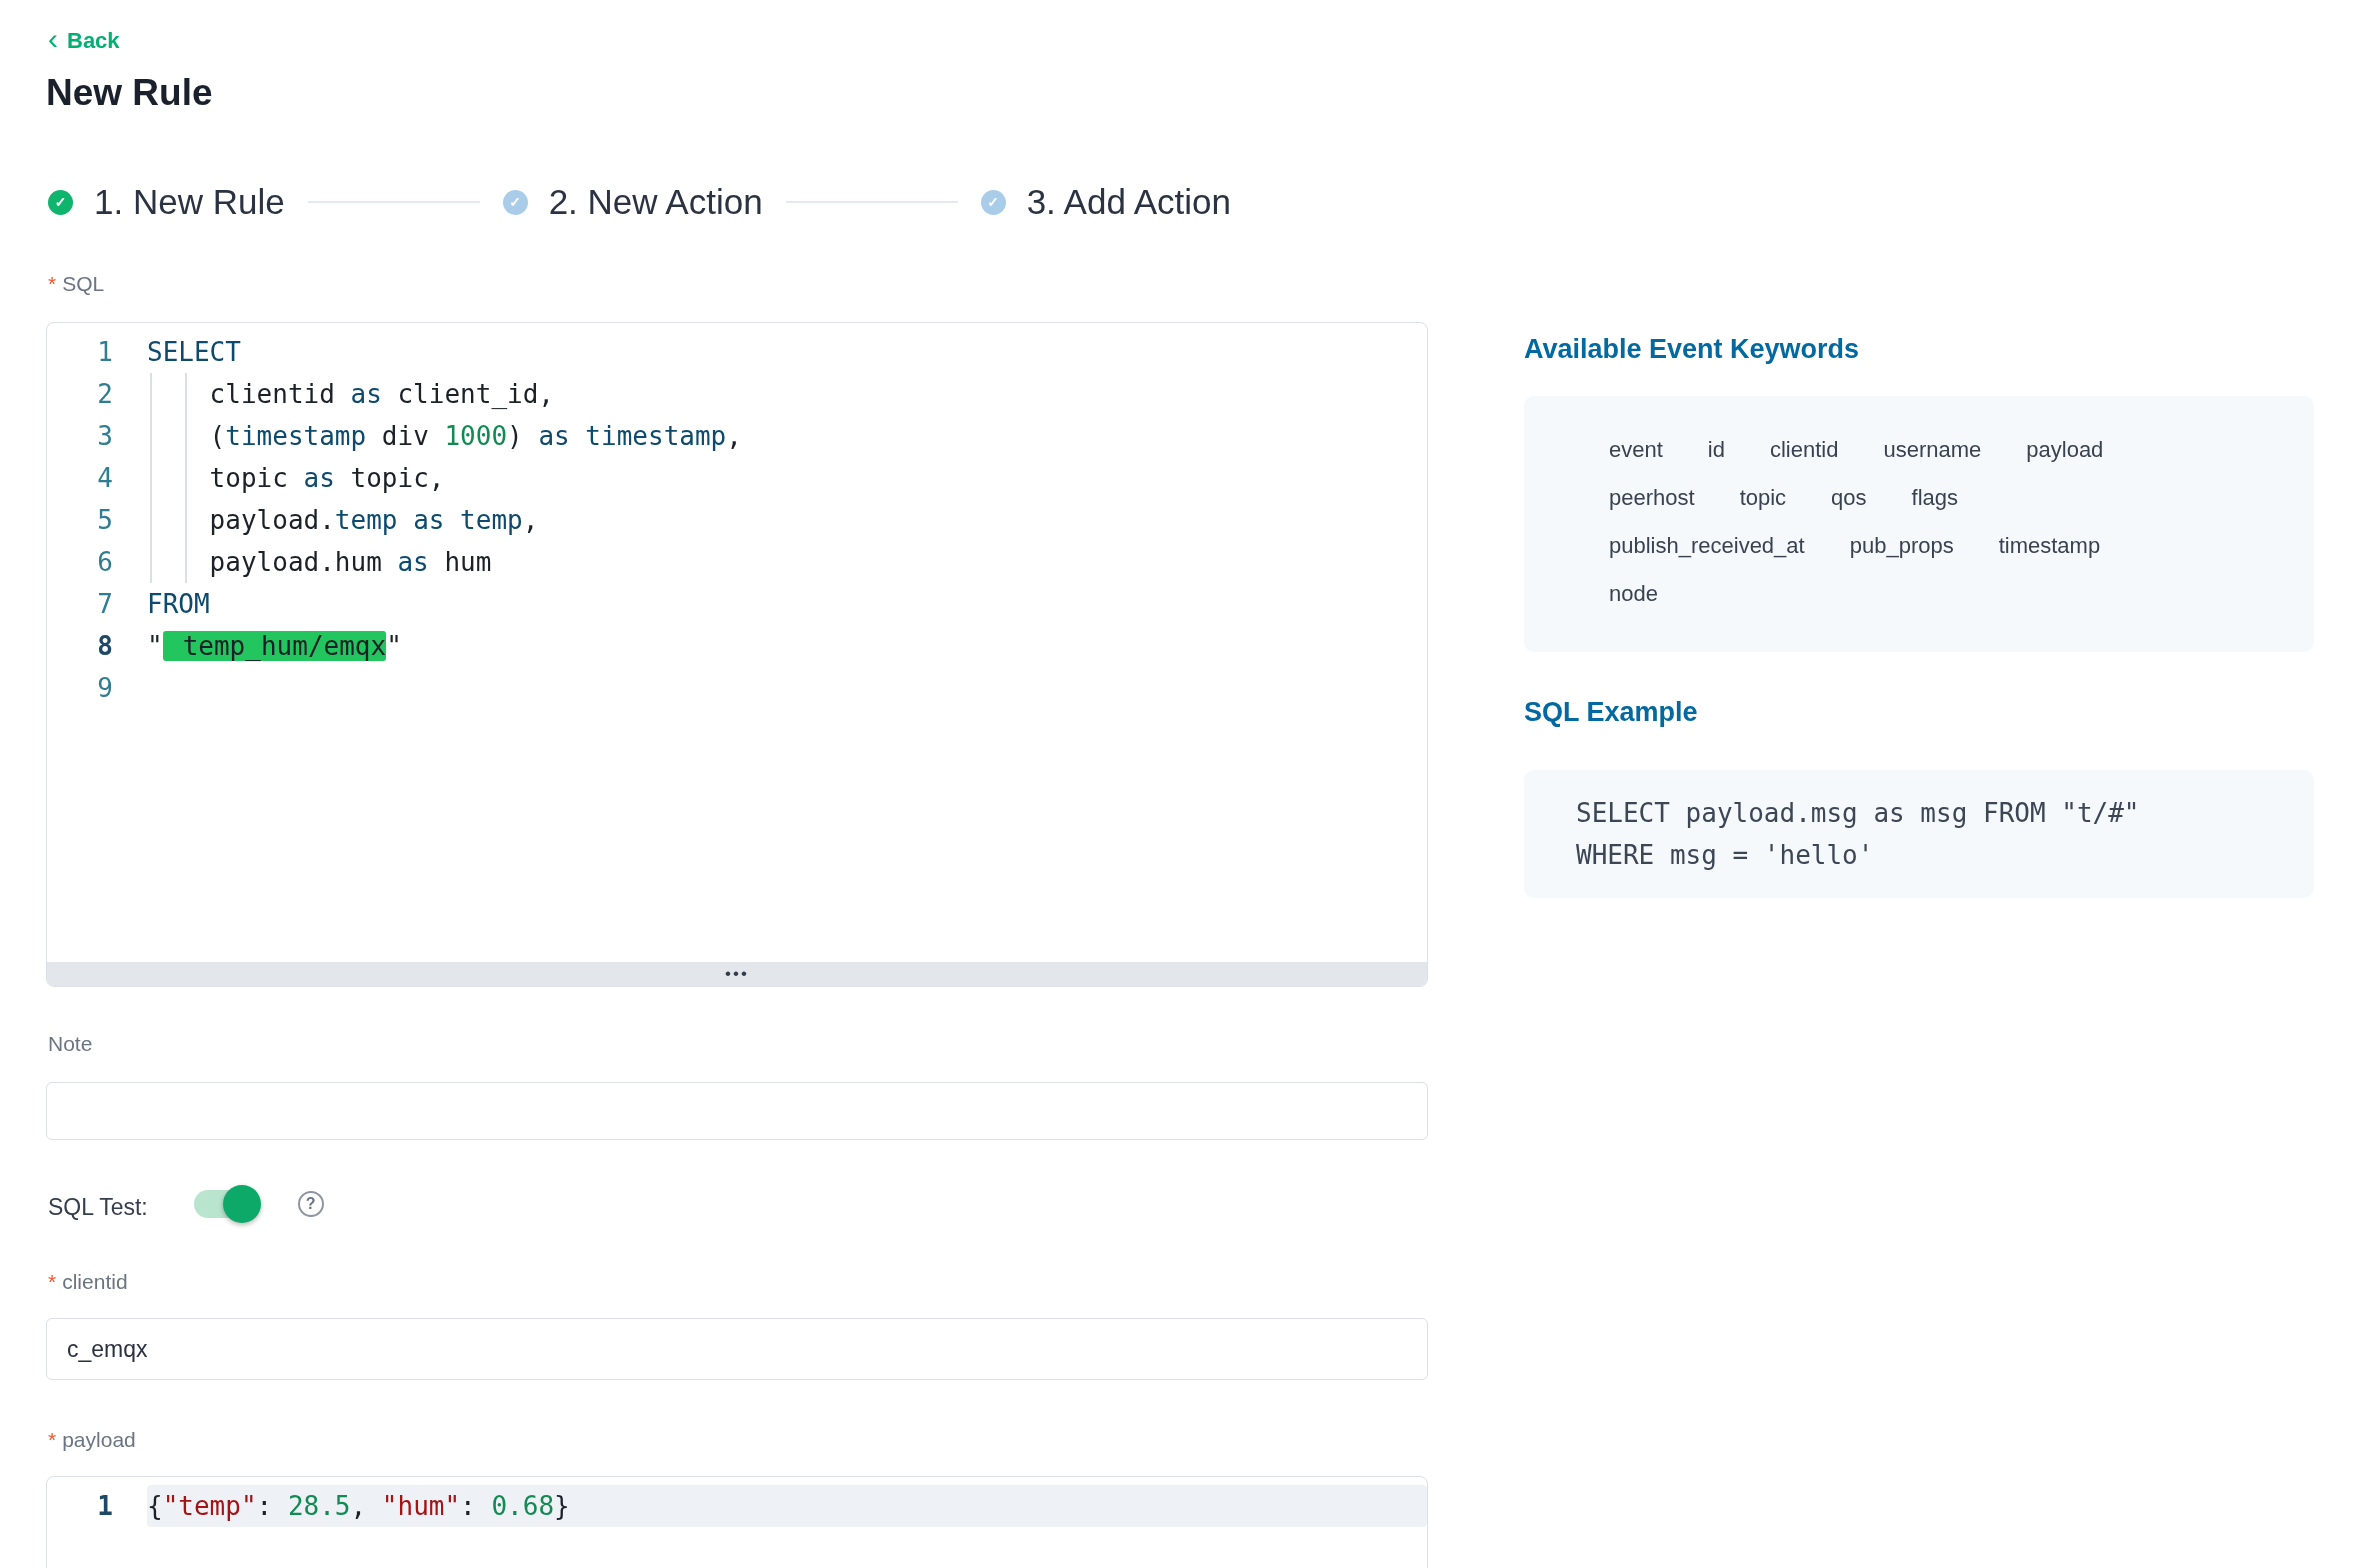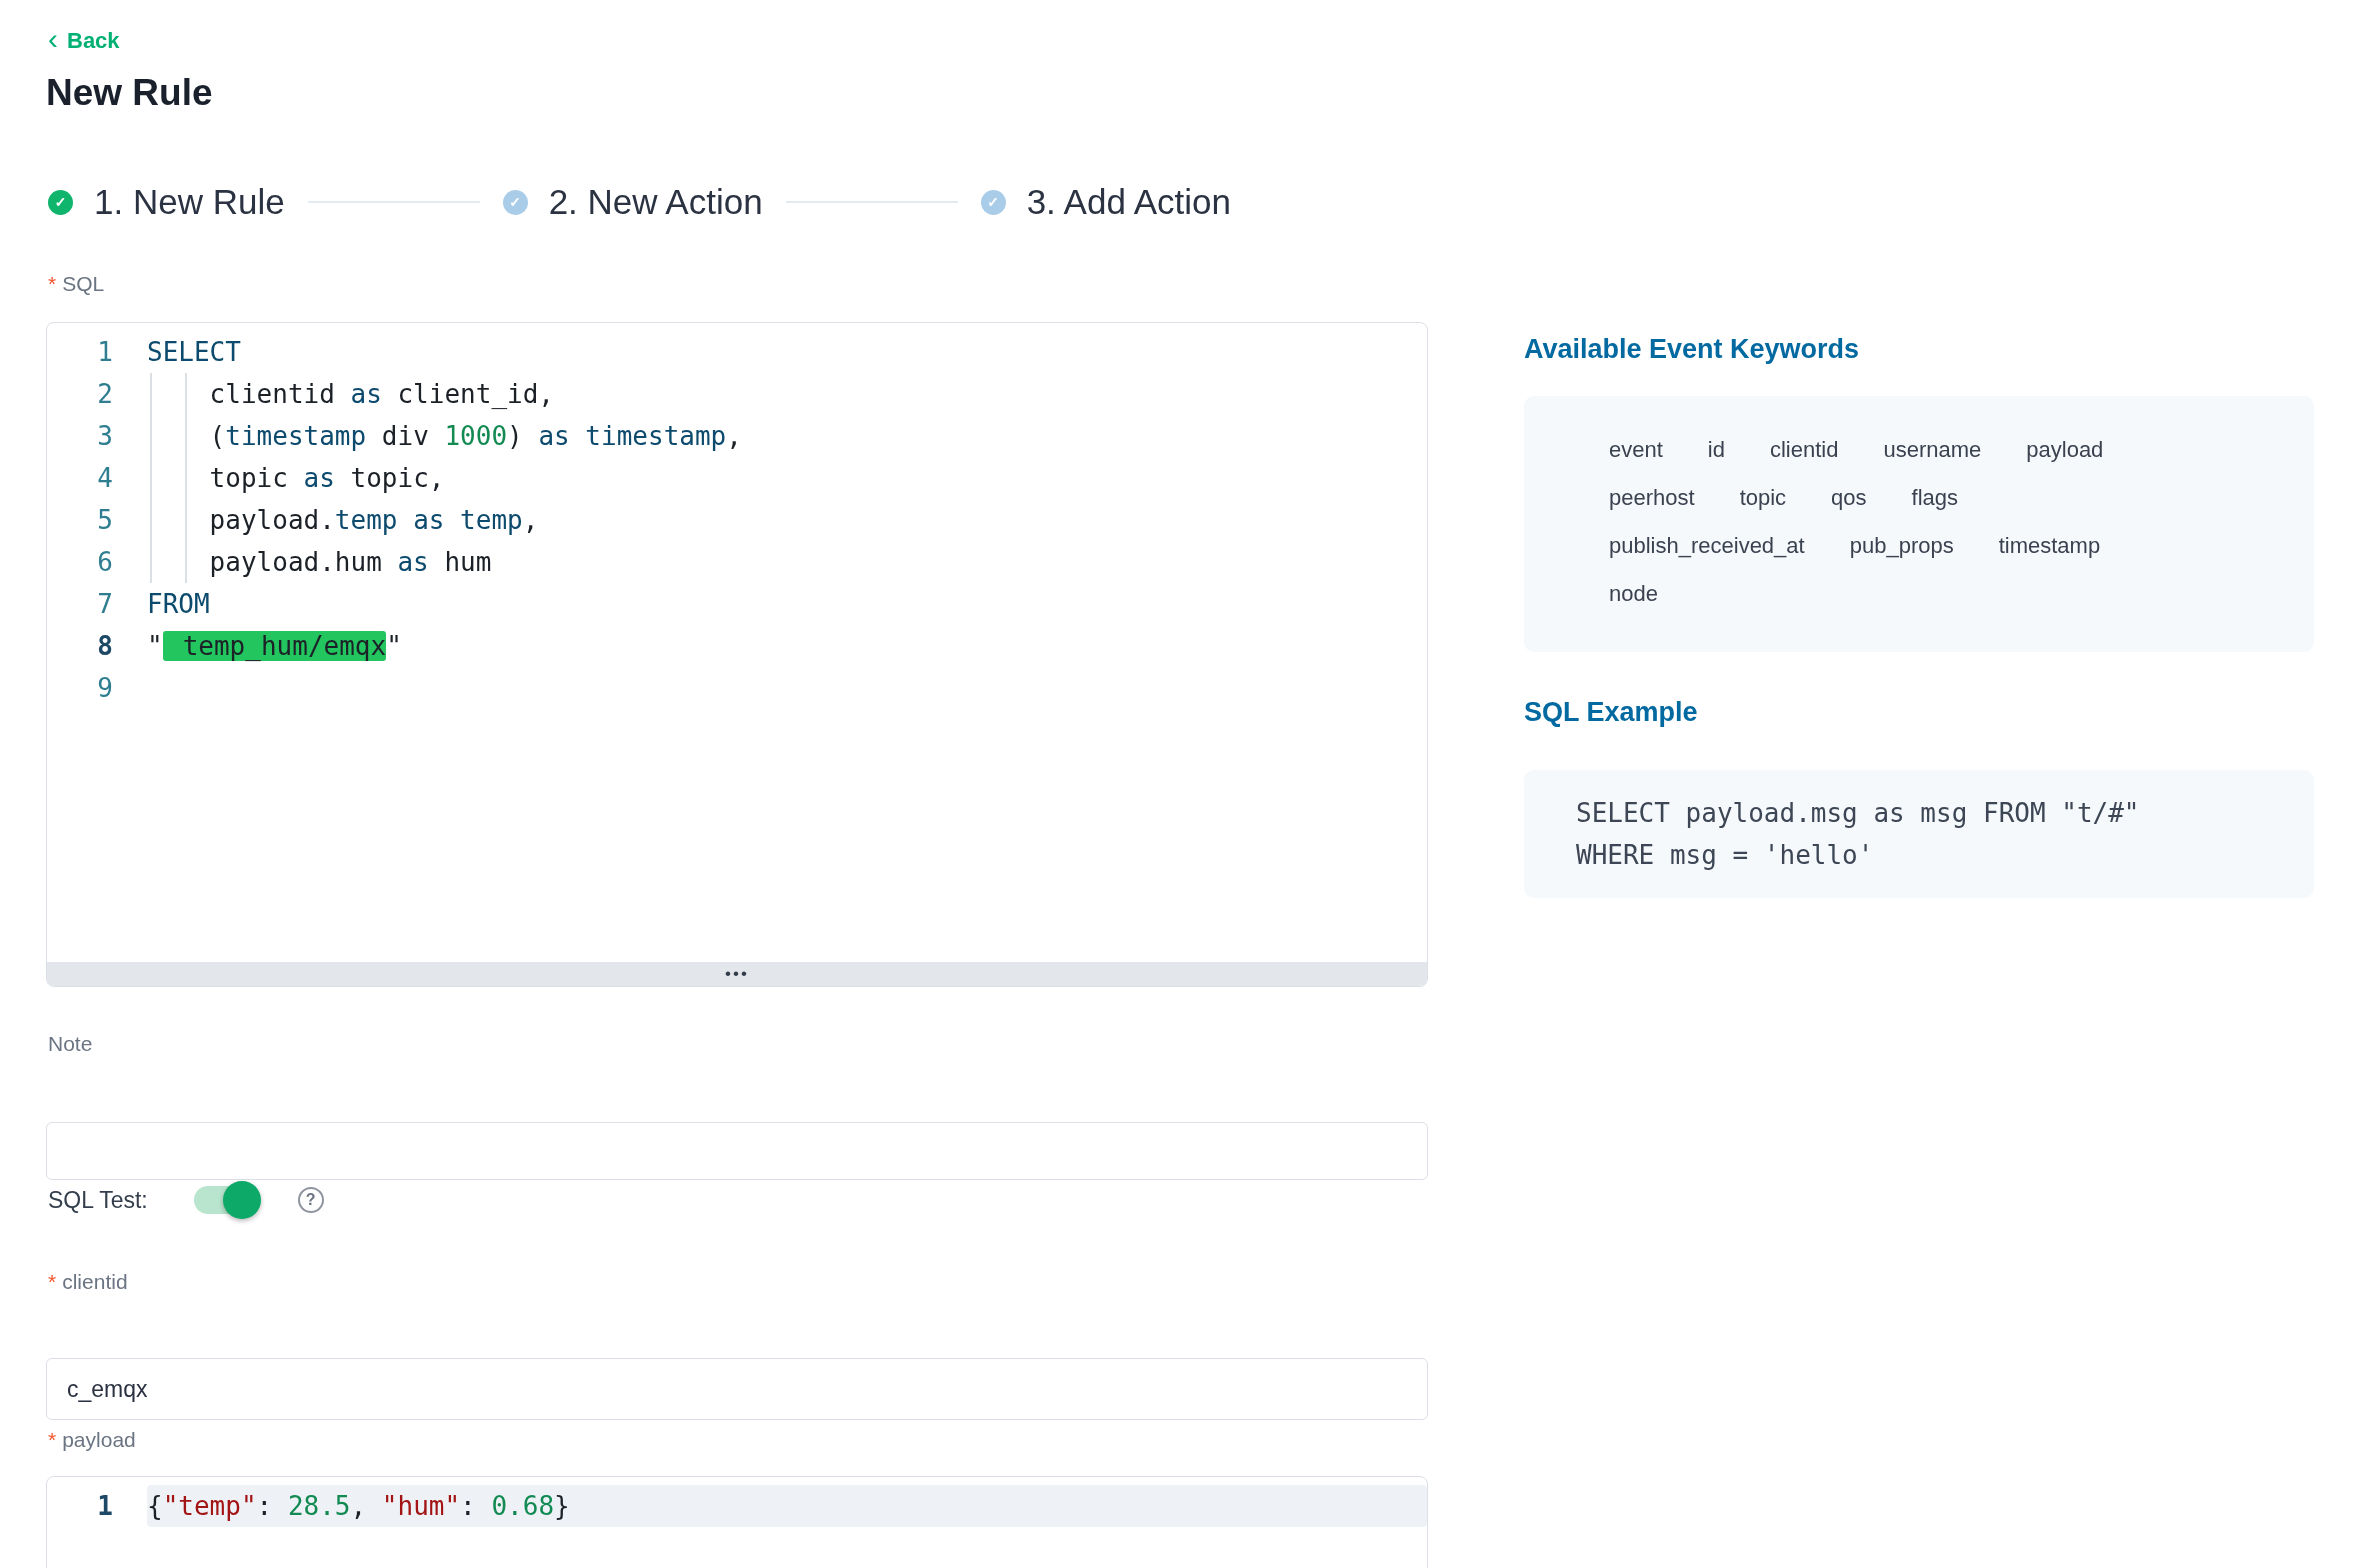--- a/index.html
+++ b/index.html
@@ -45,25 +45,25 @@
   .indent-guide{position:absolute;width:2px;background:#dcdfe4;}
 
   .resize-bar{position:absolute;left:0;right:0;bottom:0;height:24px;background:#e3e6eb;
               border-radius:0 0 7px 7px;display:flex;align-items:center;justify-content:center;
               cursor:ns-resize;}
   .resize-dots{font-size:17px;letter-spacing:2px;color:#333c4a;line-height:1;transform:translateY(-1px);}
 
   
   .text-input{position:absolute;border:1.5px solid #dcdfe6;border-radius:6px;background:#fff;
               box-sizing:border-box;font-size:23px;color:#2a3140;padding:0 20px;outline:none;
-              font-family:"Liberation Sans", sans-serif;margin-top:40px;}
+              font-family:"Liberation Sans", sans-serif;}
 
   
   .sql-test-row{position:absolute;left:48px;top:1186px;display:flex;align-items:center;}
-  .sql-test-label{font-size:23px;color:#343e4c;}
+  .sql-test-label{font-size:23px;color:#343e4c;margin-top:8px;}
   .toggle{position:relative;width:62px;height:28px;margin-left:46px;cursor:pointer;flex:none;}
   .toggle-track{position:absolute;inset:0;background:#b9e5ce;border-radius:14px;}
   .toggle-knob{position:absolute;right:-5px;top:-5px;width:38px;height:38px;border-radius:50%;
                background:#0ca969;box-shadow:0 2px 5px rgba(0,0,0,0.28);}
   .help-icon{width:26px;height:26px;border-radius:50%;border:2px solid #8f959e;margin-left:42px;
              display:flex;align-items:center;justify-content:center;font-size:16px;color:#6b7280;
              font-weight:600;cursor:pointer;box-sizing:border-box;}
 
   
   .side-heading{position:absolute;font-size:27px;font-weight:600;color:#0369a1;}

